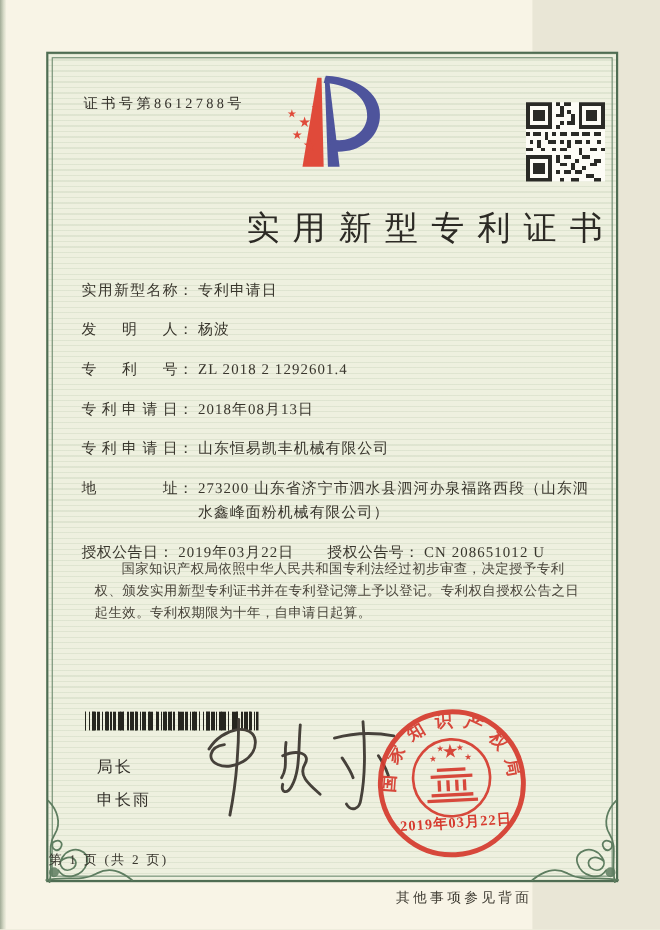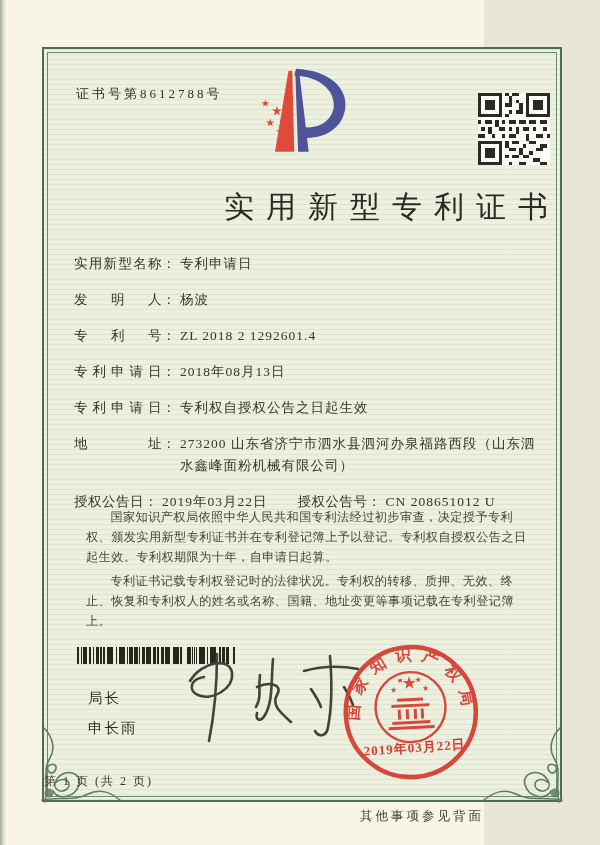--- a/index.html
+++ b/index.html
@@ -138,21 +138,21 @@
         <span class="fvalue">ZL 2018 2 1292601.4</span>
       </div>
       <div class="frow">
         <span class="flabel">专利申请日</span>
           <span class="fcolon">：</span>
         <span class="fvalue">2018年08月13日</span>
       </div>
       <div class="frow">
         <span class="flabel">专利申请日</span>
           <span class="fcolon">：</span>
-        <span class="fvalue">专利权自授权公告之日起生效</span>
+        <span class="fvalue">山东恒易凯丰机械有限公司</span>
       </div>
       <div class="frow">
         <span class="flabel">地址</span>
           <span class="fcolon">：</span>
         <span class="fvalue">273200 山东省济宁市泗水县泗河办泉福路西段（山东泗水鑫峰面粉机械有限公司）</span>
       </div>
       <div class="frow">
         <span class="grant-pair">
           <span class="glabel">授权公告日</span>
             <span class="fcolon">：</span>
@@ -161,21 +161,20 @@
         <span class="grant-pair right">
           <span class="glabel">授权公告号</span>
             <span class="fcolon">：</span>
           <span class="fvalue">CN 208651012 U</span>
         </span>
       </div>
     </div>
 
     <div class="paras">
       <p>国家知识产权局依照中华人民共和国专利法经过初步审查，决定授予专利权、颁发实用新型专利证书并在专利登记簿上予以登记。专利权自授权公告之日起生效。专利权期限为十年，自申请日起算。</p>
-      <p>专利证书记载专利权登记时的法律状况。专利权的转移、质押、无效、终止、恢复和专利权人的姓名或名称、国籍、地址变更等事项记载在专利登记簿上。</p>
     </div>
 
     <div class="barcode"></div>
 
     <div class="director">
       <div>局长</div>
       <div>申长雨</div>
     </div>
 
     <svg class="signature" viewBox="0 0 195 98">

